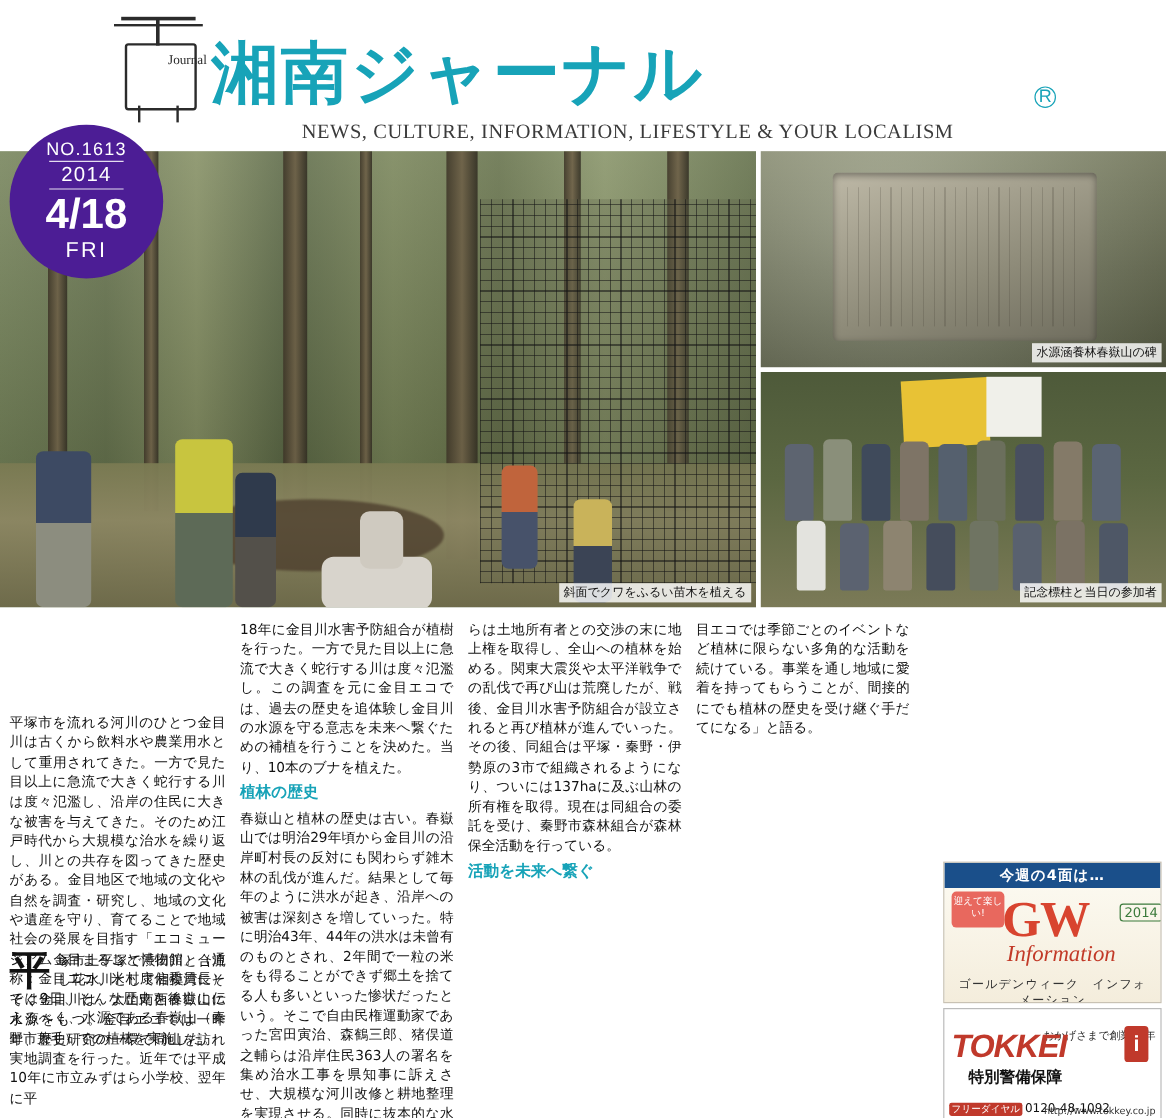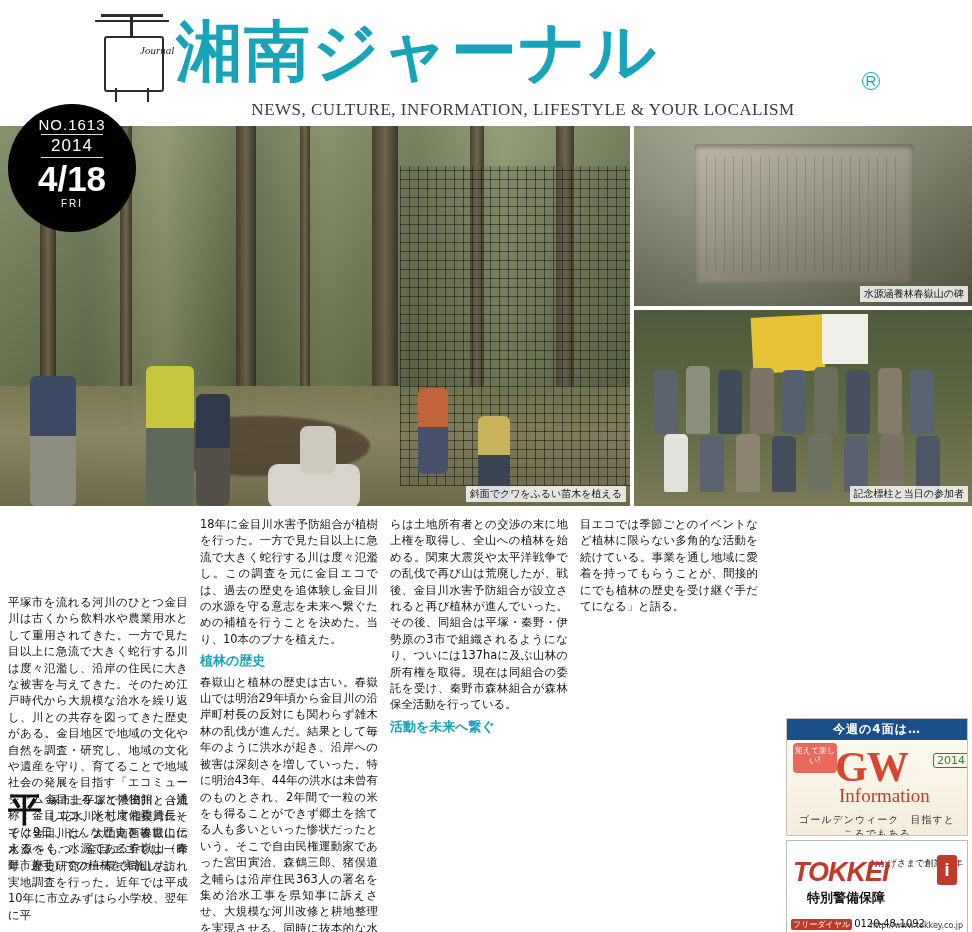--- a/index.html
+++ b/index.html
@@ -27,32 +27,32 @@
   .logo-mark .stem{
     position:absolute;left:35px;top:8px;width:3px;height:22px;background:#2b2b2b;
   }
   .logo-mark .box{
     position:absolute;left:9px;top:28px;width:56px;height:52px;border:2px solid #2b2b2b;border-radius:3px;
   }
   .logo-mark .boxtxt{
     position:absolute;left:9px;top:30px;width:56px;height:50px;
     font-family:"Liberation Serif", serif;
     font-size:11px;line-height:12px;text-align:center;color:#2b2b2b;
-    letter-spacing:0px;padding-top:6px;box-sizing:border-box;font-style:italic;padding-left:36px;
+    letter-spacing:0px;padding-top:6px;box-sizing:border-box;padding-left:36px;
   }
   .logo-mark .leg{
     position:absolute;top:80px;width:2px;height:14px;background:#2b2b2b;
   }
   .logo-mark .leg.l{left:20px;}
   .logo-mark .leg.r{left:52px;}
 
   .title-jp{
-    position:absolute;left:176px;top:8px;
-    font-family:"DejaVu Sans", sans-serif;
-    font-size:66px;line-height:88px;
+    position:absolute;left:176px;top:18px;
+    font-family:"DejaVu Sans", sans-serif;
+    font-size:56px;line-height:88px;
     color:#17a3b8;
     letter-spacing:2px;
     font-weight:bold;
     white-space:nowrap;
   }
   .reg-mark{
     position:absolute;left:862px;top:72px;
     font-size:15px;color:#17a3b8;border:1px solid #17a3b8;border-radius:50%;
     width:16px;height:16px;line-height:15px;text-align:center;
     font-family:"Liberation Sans", sans-serif;
@@ -61,29 +61,29 @@
     position:absolute;left:188px;top:100px;width:670px;
     text-align:center;
     font-family:"Liberation Serif", serif;
     font-size:17px;letter-spacing:.5px;color:#3b3b3b;
     white-space:nowrap;
   }
 
   
   .date-badge{
     position:absolute;left:8px;top:104px;width:128px;height:128px;border-radius:50%;
-    background:#000000;color:#fff;text-align:center;
+    background:#4c1d95;color:#fff;text-align:center;
     font-family:"Liberation Sans", sans-serif;
     box-shadow:none;
     z-index:5;
   }
   .date-badge .no{font-size:15px;letter-spacing:1px;margin-top:12px;}
   .date-badge .yr{font-size:17px;letter-spacing:1px;margin-top:1px;border-top:1px solid rgba(255,255,255,.85);border-bottom:1px solid rgba(255,255,255,.85);display:inline-block;padding:1px 10px;}
   .date-badge .md{font-size:35px;font-weight:bold;line-height:38px;margin-top:2px;}
-  .date-badge .dw{font-size:10px;letter-spacing:2px;}
+  .date-badge .dw{font-size:18px;letter-spacing:2px;}
 
   
   .photos{position:absolute;left:0;top:126px;width:972px;height:380px;}
   .ph{position:absolute;overflow:hidden;}
   .cap{
     position:absolute;right:4px;bottom:4px;
     background:rgba(255,255,255,.82);
     color:#111;font-size:10px;padding:1px 4px;
     font-family:"DejaVu Sans", sans-serif;
     white-space:nowrap;
@@ -174,21 +174,21 @@
     position:absolute;left:48px;top:24px;
     font-family:"Liberation Serif", serif;font-size:42px;font-weight:bold;color:#d8442f;
     letter-spacing:-1px;
   }
   .ad-gw .yr{
     position:absolute;left:146px;top:34px;font-family:"DejaVu Sans", sans-serif;
     font-size:11px;color:#3a7a3a;border:1px solid #3a7a3a;padding:0 3px;border-radius:3px;
   }
   .ad-gw .info{
     position:absolute;left:52px;top:66px;font-family:"Liberation Serif", serif;
-    font-size:19px;color:#c23a28;
+    font-style:italic;font-size:19px;color:#c23a28;
   }
   .ad-gw .jp{
     position:absolute;left:8px;top:94px;width:164px;text-align:center;
     font-family:"DejaVu Sans", sans-serif;font-size:10px;color:#333;letter-spacing:1px;
   }
   .ad-tokkei{
     position:absolute;left:786px;top:330px;width:180px;height:92px;
     border:1px solid #bbb;background:#fff;overflow:hidden;
   }
   .ad-tokkei .thanks{
@@ -327,21 +327,21 @@
     <div class="col col4">
       <p>目エコでは季節ごとのイベントなど植林に限らない多角的な活動を続けている。事業を通し地域に愛着を持ってもらうことが、間接的にでも植林の歴史を受け継ぐ手だてになる」と語る。</p>
     </div>
 
     <div class="ad-gw">
       <div class="topbar">今週の4面は…</div>
       <div class="burst">迎えて楽しい!</div>
       <div class="gw">GW</div>
       <div class="yr">2014</div>
       <div class="info">Information</div>
-      <div class="jp">ゴールデンウィーク　目指すところでもある</div>
+      <div class="jp">ゴールデンウィーク　インフォメーション</div>
     </div>
 
     <div class="ad-tokkei">
       <div class="thanks">おかげさまで創業45年</div>
       <div class="brand">TOKKEI</div>
       <div class="imark">i</div>
       <div class="corp">特別警備保障</div>
       <div class="tel">
         <span class="freebox">フリーダイヤル</span><span>0120-48-1092</span>
       </div>

